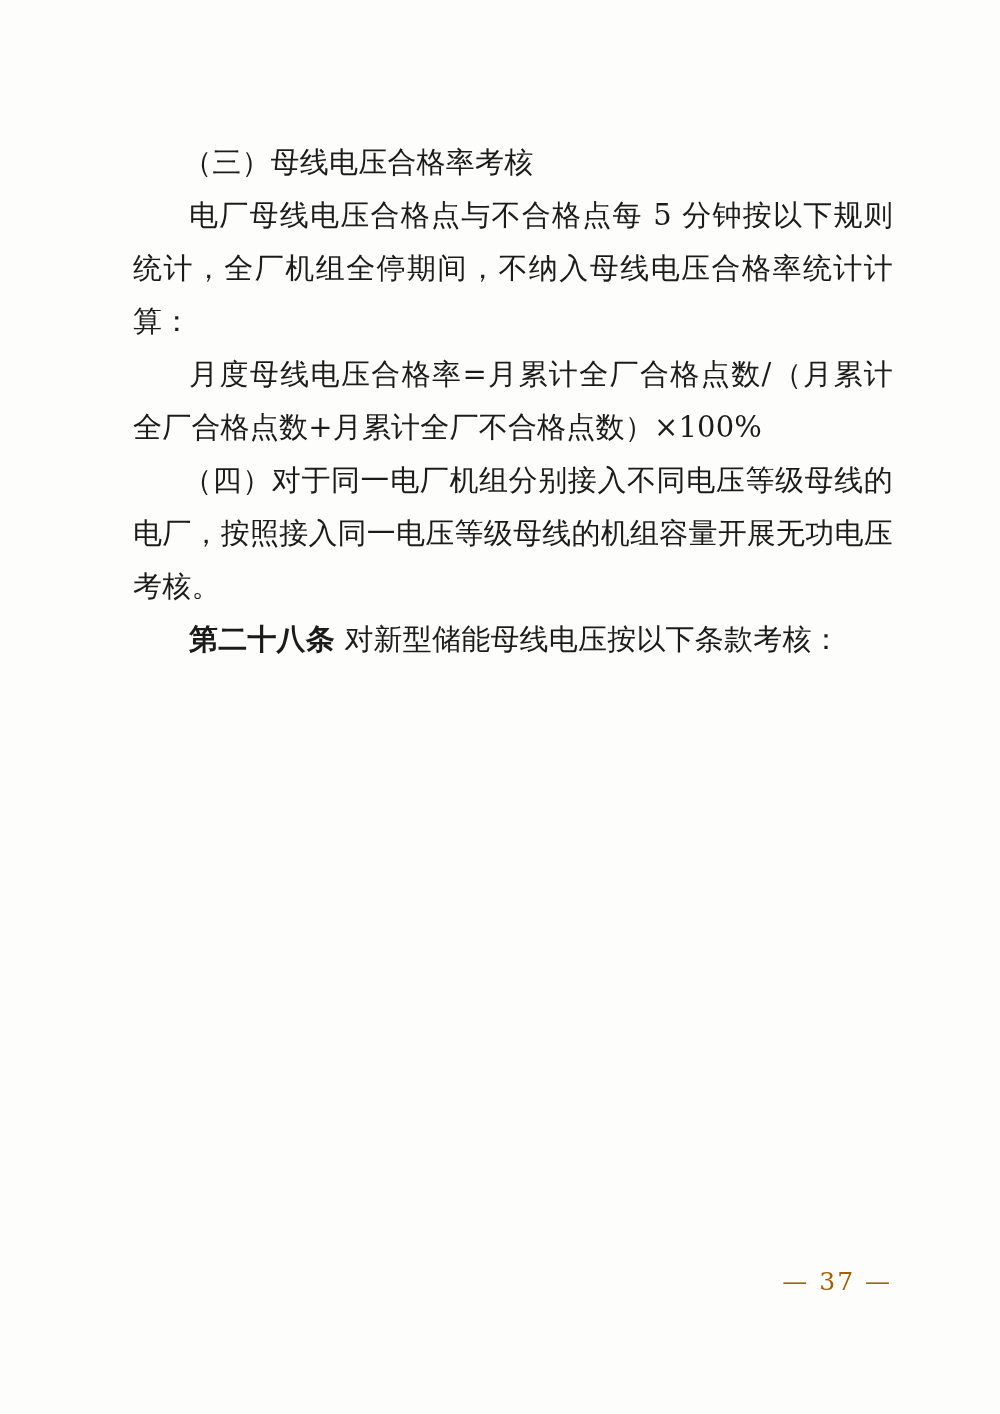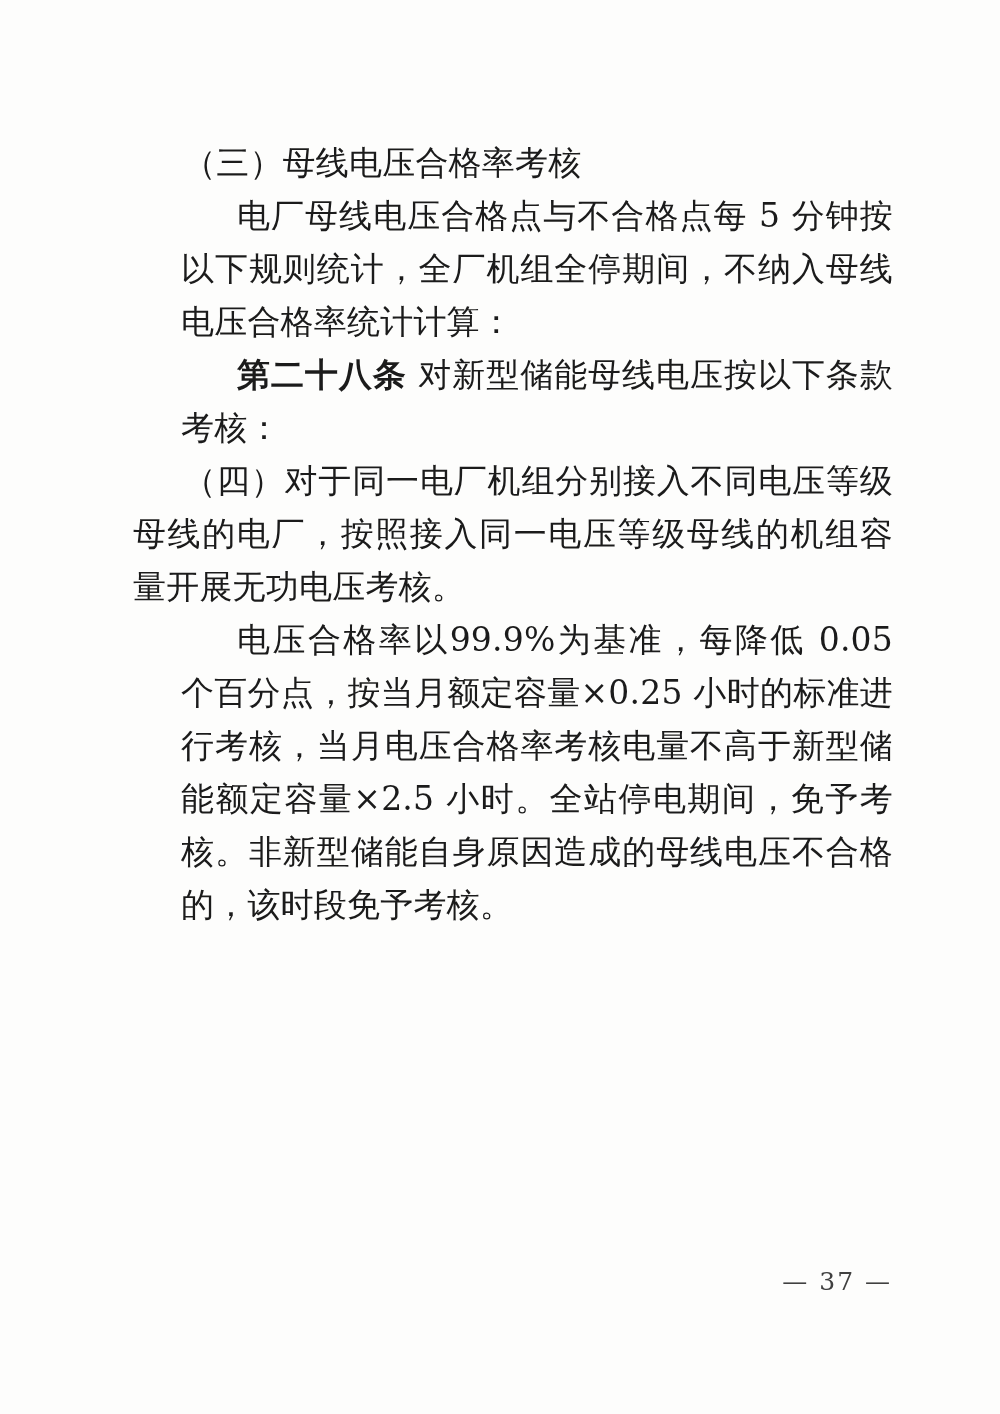--- a/index.html
+++ b/index.html
@@ -23,63 +23,62 @@
     height: 1414px;
     background: #fdfdfc;
   }
   .content {
     position: absolute;
     left: 133px;
     top: 136px;
     width: 760px;
   }
   .para {
-    font-size: 33px;
+    font-size: 29px;
     line-height: 53px;
     text-align: justify;
     text-justify: inter-ideograph;
     margin: 0 0 0 0;
     letter-spacing: 0.2px;
     color: #1b1b1b;
   }
   .indent {
     text-indent: 56px;
-    margin-left: 48px;
   }
   .indent-paren {
     text-indent: 50px;
   }
   .bold-lead {
     font-weight: bold;
   }
   .page-number {
     position: absolute;
     right: 108px;
     bottom: 118px;
     font-size: 25px;
-    color: #404040;
+    color: #a16207;
     letter-spacing: 2px;
     font-family: "DejaVu Serif", "Liberation Serif", serif;
   }
 </style>
 </head>
 <body>
 
 <div class="page">
   <div class="content">
 
     <p class="para indent-paren">（三）母线电压合格率考核</p>
 
     <p class="para indent">电厂母线电压合格点与不合格点每 5 分钟按以下规则统计，全厂机组全停期间，不纳入母线电压合格率统计计算：</p>
 
+    <p class="para indent">月度母线电压合格率=月累计全厂合格点数/（月累计全厂合格点数+月累计全厂不合格点数）×100%</p>
 
+
+    <p class="para indent-paren">（四）对于同一电厂机组分别接入不同电压等级母线的电厂，按照接入同一电压等级母线的机组容量开展无功电压考核。</p>
 
     <p class="para indent"><span class="bold-lead">第二十八条</span><span> 对新型储能母线电压按以下条款考核：</span></p>
 
-    <p class="para indent-paren">（四）对于同一电厂机组分别接入不同电压等级母线的电厂，按照接入同一电压等级母线的机组容量开展无功电压考核。</p>
 
-
-    <p class="para indent">电压合格率以99.9%为基准，每降低 0.05 个百分点，按当月额定容量×0.25 小时的标准进行考核，当月电压合格率考核电量不高于新型储能额定容量×2.5 小时。全站停电期间，免予考核。非新型储能自身原因造成的母线电压不合格的，该时段免予考核。</p>
 
   </div>
 
   <div class="page-number">— 37 —</div>
 </div>
 
 </body></html>

